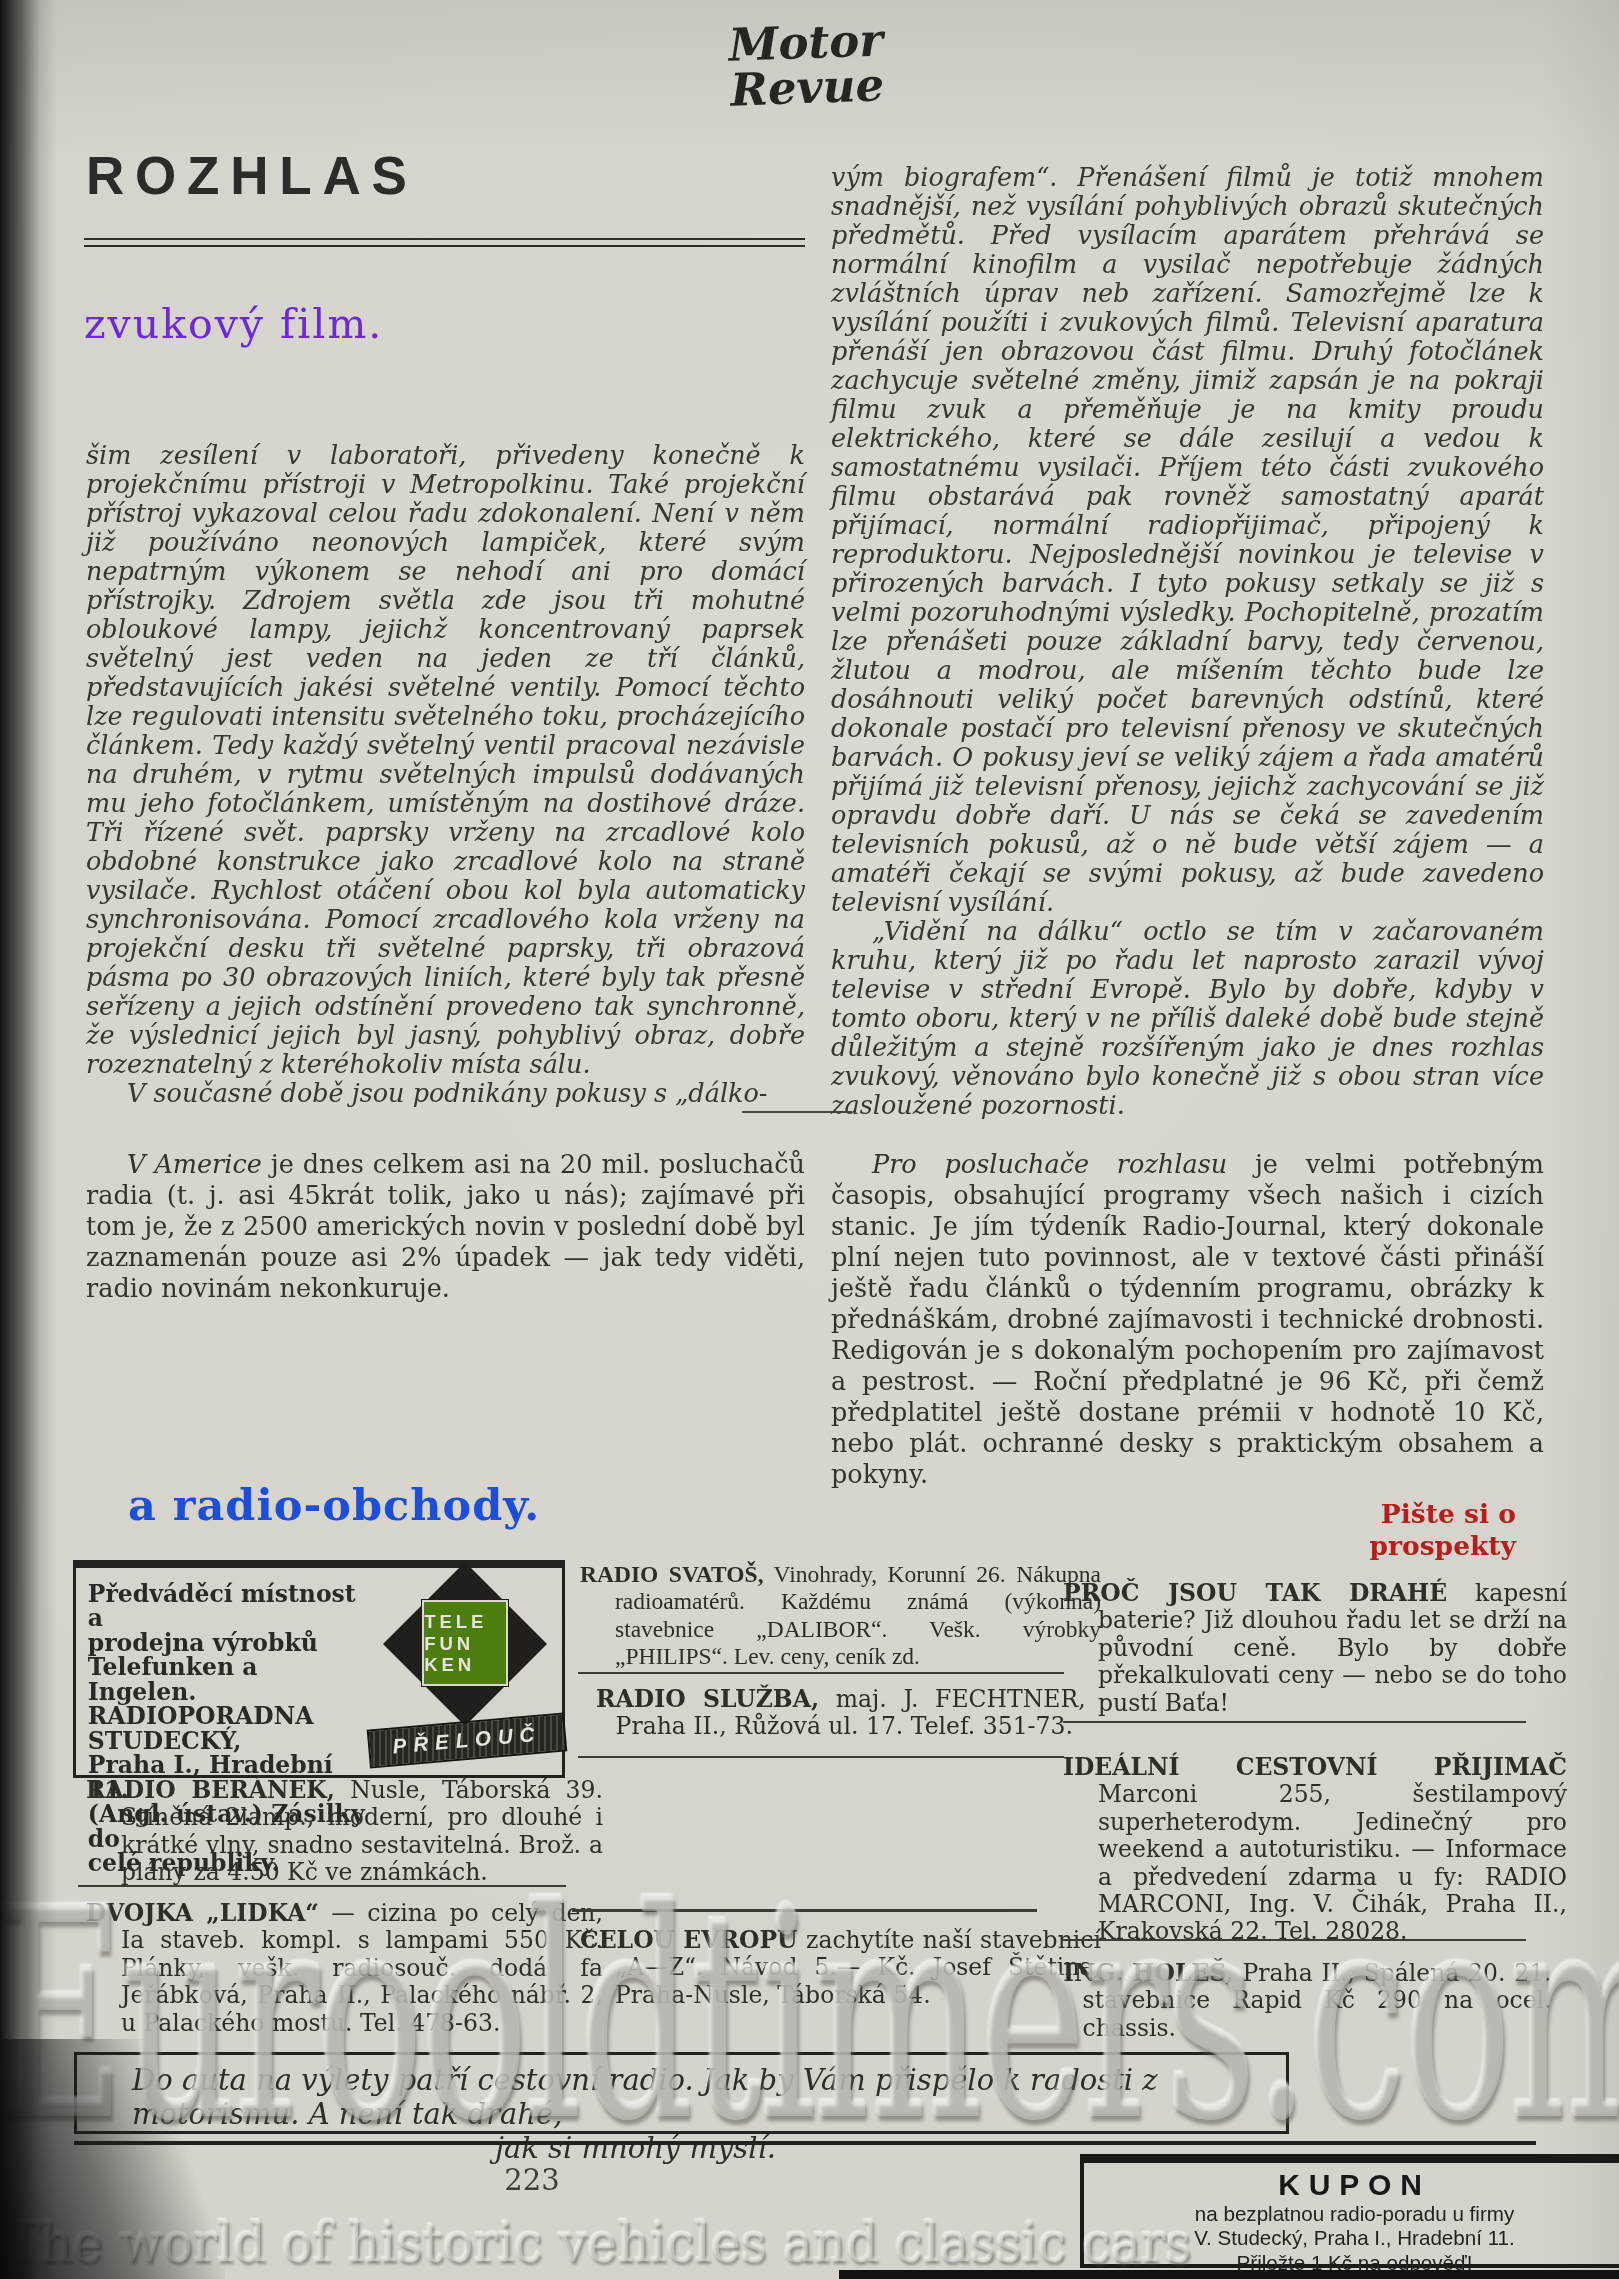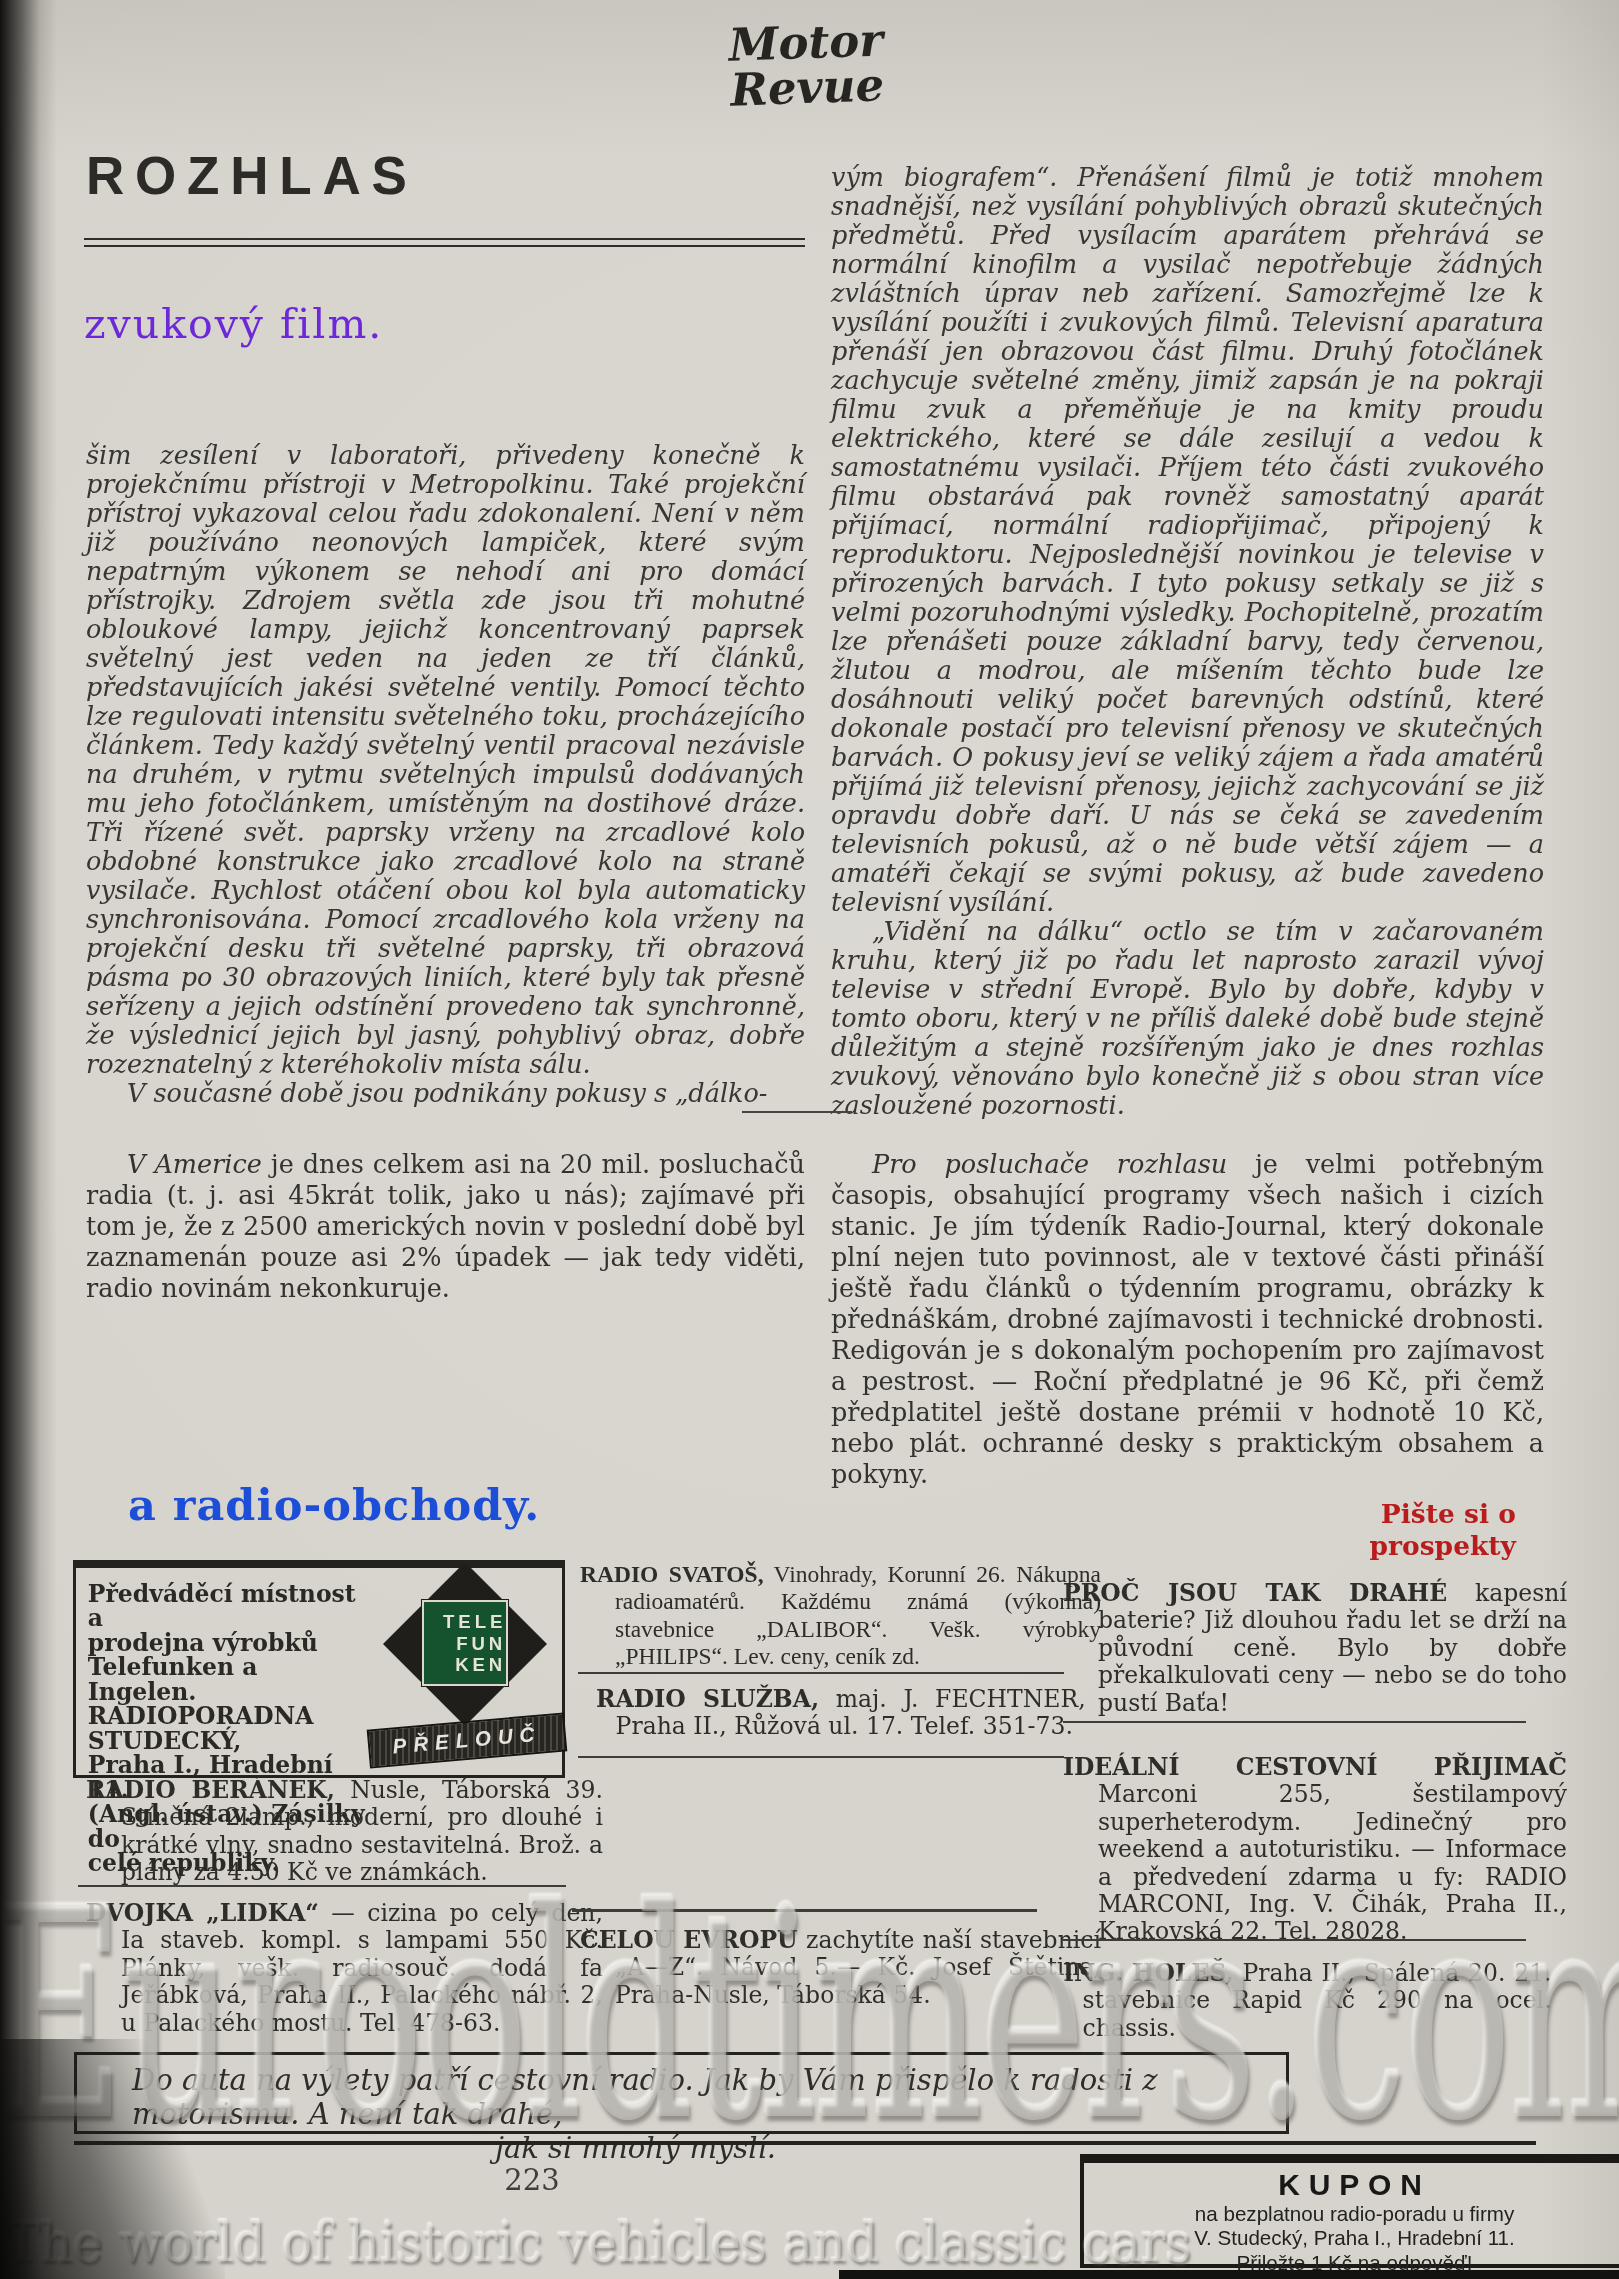--- a/index.html
+++ b/index.html
@@ -89,22 +89,22 @@
   }
   #tf-text{
     position:absolute;left:11.8px;top:13.7px;width:282px;text-align:left;
     font:bold 23.5px/24.5px "DejaVu Serif", serif;color:#2a2925;
   }
   #tf-logo{position:absolute;right:7.8px;top:5.9px;width:176px;height:196px;}
   .tf-sq1{position:absolute;left:29px;top:11.8px;width:116px;height:116px;background:#1f1e1b;transform:rotate(45deg);}
   .tf-sq2{position:absolute;left:43px;top:25.5px;width:88px;height:88px;background:#1f1e1b;}
   .tf-core{
     position:absolute;left:44px;top:26.5px;width:86px;height:86px;box-sizing:border-box;
-    background:#14532d;border:2.9px solid #dcd8d0;
-    display:flex;flex-direction:column;align-items:flex-end;justify-content:center;
+    background:#4d7c0f;border:2.9px solid #dcd8d0;
+    display:flex;flex-direction:column;align-items:flex-start;justify-content:center;
   }
   .tf-core span{color:#e6e3db;font:bold 18.6px/21.6px "Liberation Sans", sans-serif;letter-spacing:3.9px;}
   .tf-ribbon{
     position:absolute;left:-9.8px;top:147px;width:194px;height:35px;
     background:repeating-linear-gradient(95deg,#26251f 0 3.9px,#4a4840 3.9px 5.9px);
     border:2px solid #15140f;transform:rotate(-5deg);
     color:#e8e5dd;text-align:center;
     font:bold italic 20.6px/33px "Liberation Sans", sans-serif;letter-spacing:6.9px;
   }
   

